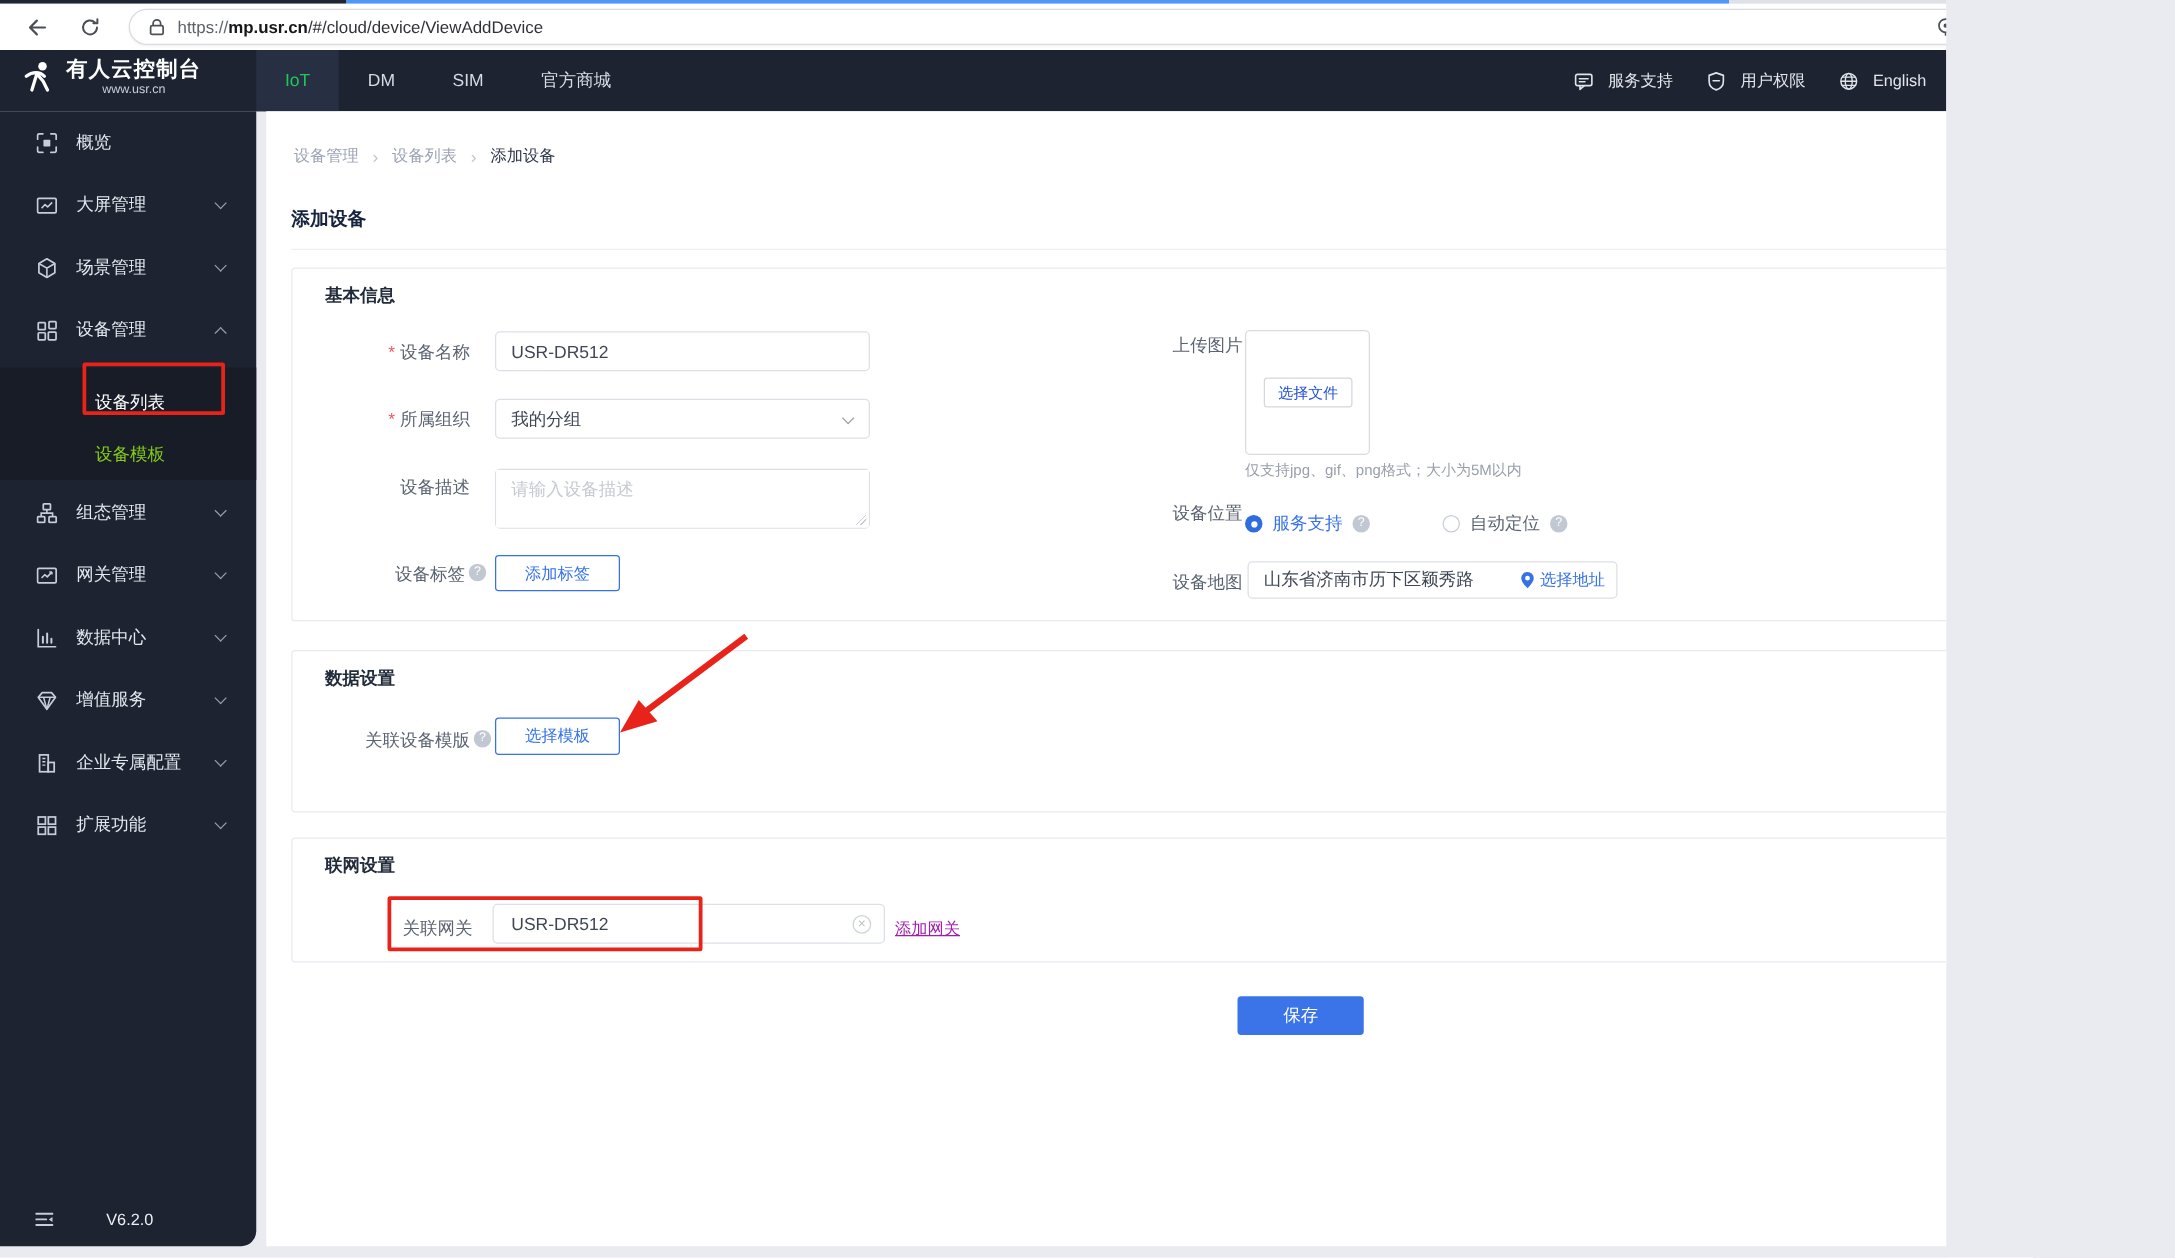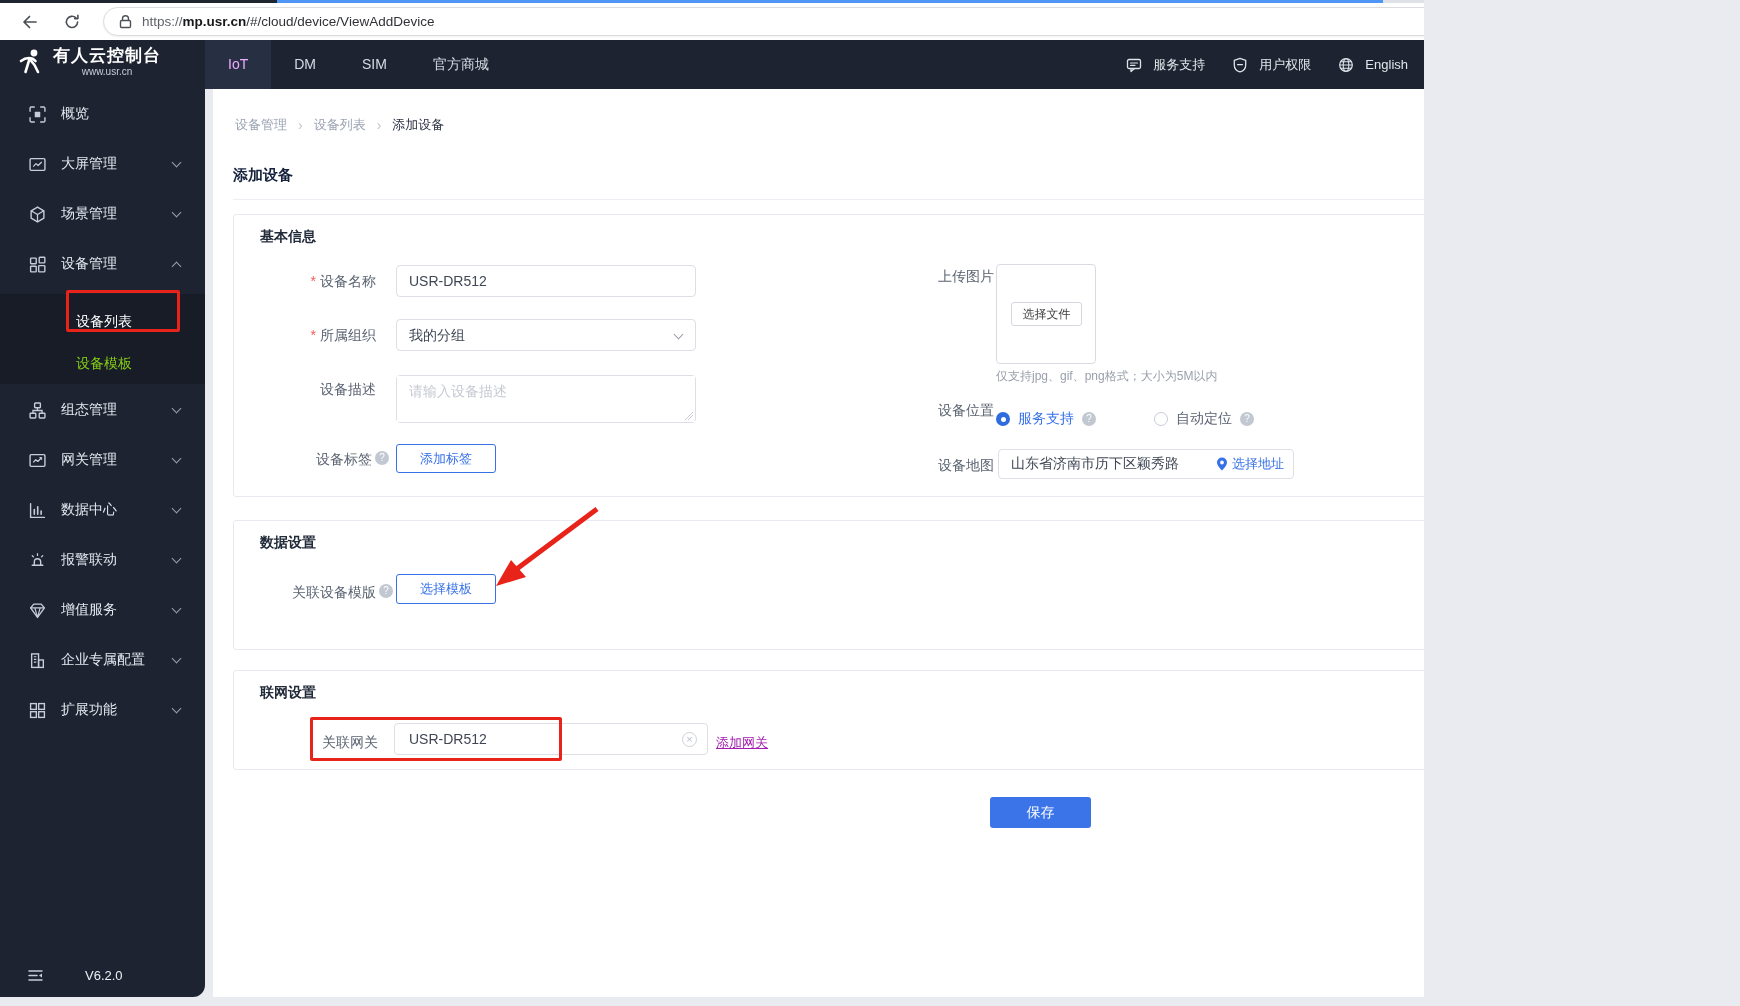--- a/index.html
+++ b/index.html
@@ -1,18 +1,18 @@
 <!DOCTYPE html>
 <html><head>
 <meta charset="utf-8">
 <style>
   * { box-sizing: border-box; margin: 0; padding: 0; }
   html,body { width:1740px; height:1006px; }
   body { font-family:"Liberation Sans", sans-serif; background:#e9ebf1; }
-  #app { position:relative; width:1424px; height:1006px; overflow:hidden; background:#e9ebf1; cursor:default; }
+  #app { position:relative; width:1557px; height:1006px; overflow:hidden; background:#e9ebf1; cursor:default; }
 
   
   .tabstrip { position:absolute; top:0; left:0; width:100%; height:3px;
     background:linear-gradient(to right,#1f2531 0,#1f2531 277px,#4f97f7 277px,#4f97f7 1383px,#dee1e6 1383px,#dee1e6 100%); }
   .toolbar { position:absolute; top:3px; left:0; width:100%; height:37px; background:#fff; }
   .tb-ic { position:absolute; top:9px; width:20px; height:20px; display:flex; align-items:center; justify-content:center; color:#4a4e54; }
   .tb-back { left:20px; } .tb-refresh { left:62px; }
   .tb-split { left:1668px; } .tb-favbar { left:1710px; }
   .pill { position:absolute; left:103px; top:4px; width:1552px; height:29px; background:#fff;
     border:1px solid #dadce0; border-radius:15px; box-shadow:0 1px 2px rgba(60,64,67,.08); display:flex; align-items:center; }
@@ -23,21 +23,21 @@
   .pill-right { margin-left:auto; margin-right:14px; display:flex; gap:20px; align-items:center; color:#4d5156; }
 
   
   .topnav { position:absolute; top:40px; left:0; width:100%; height:49px; background:#1d2330; }
   .logo { position:absolute; left:16px; top:5px; display:flex; align-items:center; }
   .logo-txt { margin-left:9px; text-align:center; }
   .logo-title { font-size:17px; font-weight:700; color:#fff; line-height:21px; letter-spacing:1px; }
   .logo-sub { font-size:10px; color:#c9ced9; line-height:12px; }
   .tabs { position:absolute; left:205px; top:0; height:49px; display:flex; }
   .tab { padding:0 23px; line-height:49px; font-size:14px; color:#d7dbe4; cursor:pointer; }
-  .tab.active { background:#272f42; color:#f0abfc; }
+  .tab.active { background:#272f42; color:#22c55e; }
   .nav-right { position:absolute; right:16px; top:0; height:49px; display:flex; gap:27px; align-items:center; }
   .nav-link { display:flex; gap:11px; align-items:center; font-size:13px; color:#e3e6ec; cursor:pointer; }
 
   
   .sidebar { position:absolute; left:0; top:89px; width:205px; height:908px; background:#1d2330;
     border-radius:0 0 12px 0; padding-top:5px; }
   .s-item { position:relative; height:40px; margin-bottom:10px; display:flex; align-items:center;
     color:#e3e7ef; font-size:14px; cursor:pointer; }
   .s-item .ic { margin-left:28px; width:18px; display:flex; justify-content:center; }
   .s-item .lb { margin-left:15px; }
@@ -82,21 +82,21 @@
 
   .btn-outline-blue { position:absolute; border:1px solid #3671e8; border-radius:3px; background:#fff;
     color:#3671e8; font-size:13px; font-family:inherit; cursor:pointer; }
   .q { display:inline-block; width:14px; height:14px; border-radius:50%; background:#c2c8d2;
     color:#fff; font-size:10px; line-height:14px; text-align:center; cursor:pointer; }
   .q::after { content:"?"; }
 
   .upload-box { position:absolute; left:762px; top:49px; width:100px; height:100px;
     border:1px solid #d8dbe2; border-radius:4px; background:#fff; }
   .btn-file { position:absolute; left:14px; top:37px; width:71px; height:24px; border:1px solid #d4d7de;
-    border-radius:3px; background:#fff; font-size:12px; color:#404040; font-family:inherit; cursor:pointer; }
+    border-radius:3px; background:#fff; font-size:12px; color:#1d4ed8; font-family:inherit; cursor:pointer; }
   .upload-note { position:absolute; left:762px; top:153px; font-size:12px; color:#9aa0ab; }
 
   .radio-row { position:absolute; display:flex; align-items:center; gap:8px; }
   .rdo { width:14px; height:14px; border-radius:50%; cursor:pointer; position:relative; }
   .rdo.on { background:#2f6ce0; }
   .rdo.on::after { content:""; position:absolute; left:4.5px; top:4.5px; width:5px; height:5px; border-radius:50%; background:#fff; }
   .rdo.off { background:#fff; border:1px solid #c7ccd6; }
   .rlab-on { font-size:14px; color:#3671e8; }
   .rlab-off { font-size:14px; color:#5b6472; }
 
@@ -305,31 +305,20 @@
             <path d="M1.5 1.5v13h13" stroke="#c7cdd9" stroke-width="1.3" fill="none" stroke-linecap="round"></path>
             <path d="M5 11.5V7M8.2 11.5V4.5M11.4 11.5V8.5" stroke="#c7cdd9" stroke-width="1.5" stroke-linecap="round"></path>
           </svg>
         </span>
       <span class="lb">数据中心</span>
       <span class="chev down"></span>
     </div>
     <div class="s-item">
       <span class="ic">
           <svg class="ln" width="17" height="17" viewBox="0 0 16 16">
-            <path d="M5 12.5V9.3a3 3 0 016 0v3.2" stroke="#c7cdd9" stroke-width="1.3" fill="none"></path>
-            <path d="M3 12.5h10" stroke="#c7cdd9" stroke-width="1.3" stroke-linecap="round"></path>
-            <path d="M8 3.2V1.6M4.2 4.6L3.1 3.5M11.8 4.6l1.1-1.1" stroke="#c7cdd9" stroke-width="1.2" stroke-linecap="round"></path>
-          </svg>
-        </span>
-      <span class="lb">报警联动</span>
-      <span class="chev down"></span>
-    </div>
-    <div class="s-item">
-      <span class="ic">
-          <svg class="ln" width="17" height="17" viewBox="0 0 16 16">
             <path d="M4.5 2h7l3 3.5L8 14.5 1.5 5.5z" stroke="#c7cdd9" stroke-width="1.3" fill="none" stroke-linejoin="round"></path>
             <path d="M1.5 5.5h13M8 14.5L5.5 5.5M8 14.5l2.5-9" stroke="#c7cdd9" stroke-width="1.1" fill="none"></path>
           </svg>
         </span>
       <span class="lb">增值服务</span>
       <span class="chev down"></span>
     </div>
     <div class="s-item">
       <span class="ic">
           <svg class="ln" width="17" height="17" viewBox="0 0 16 16">

